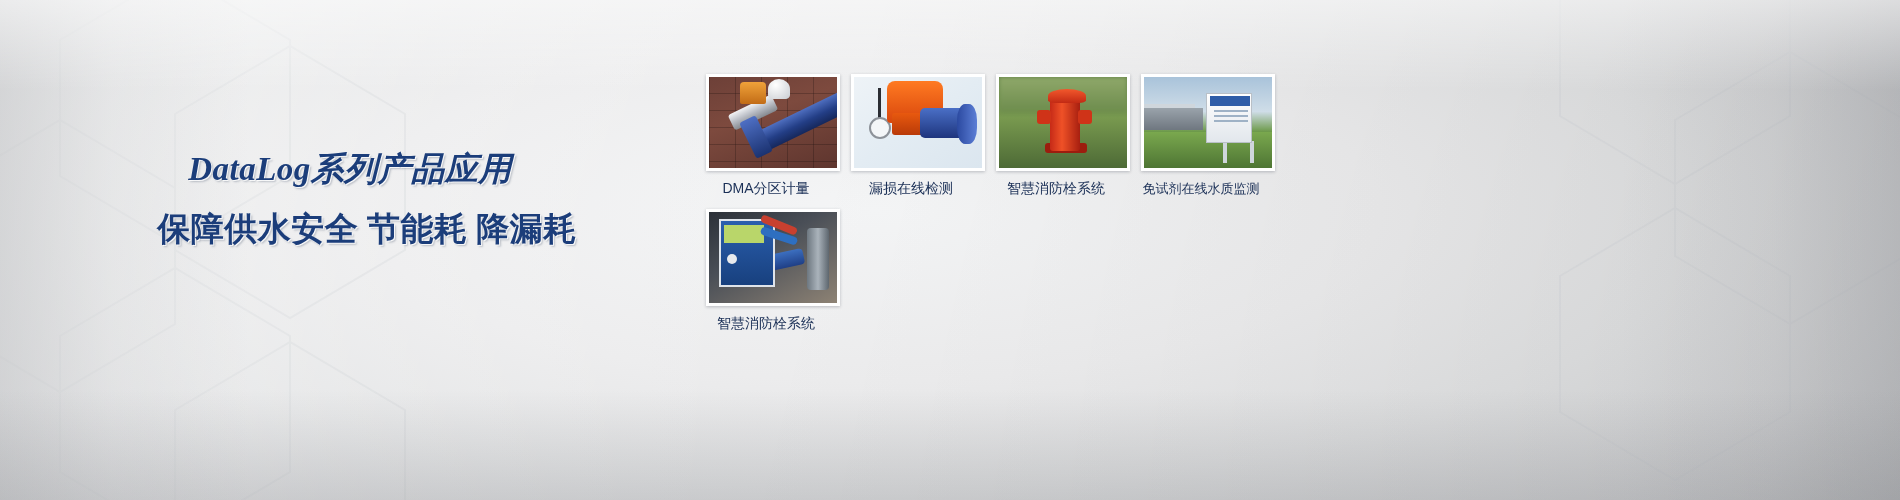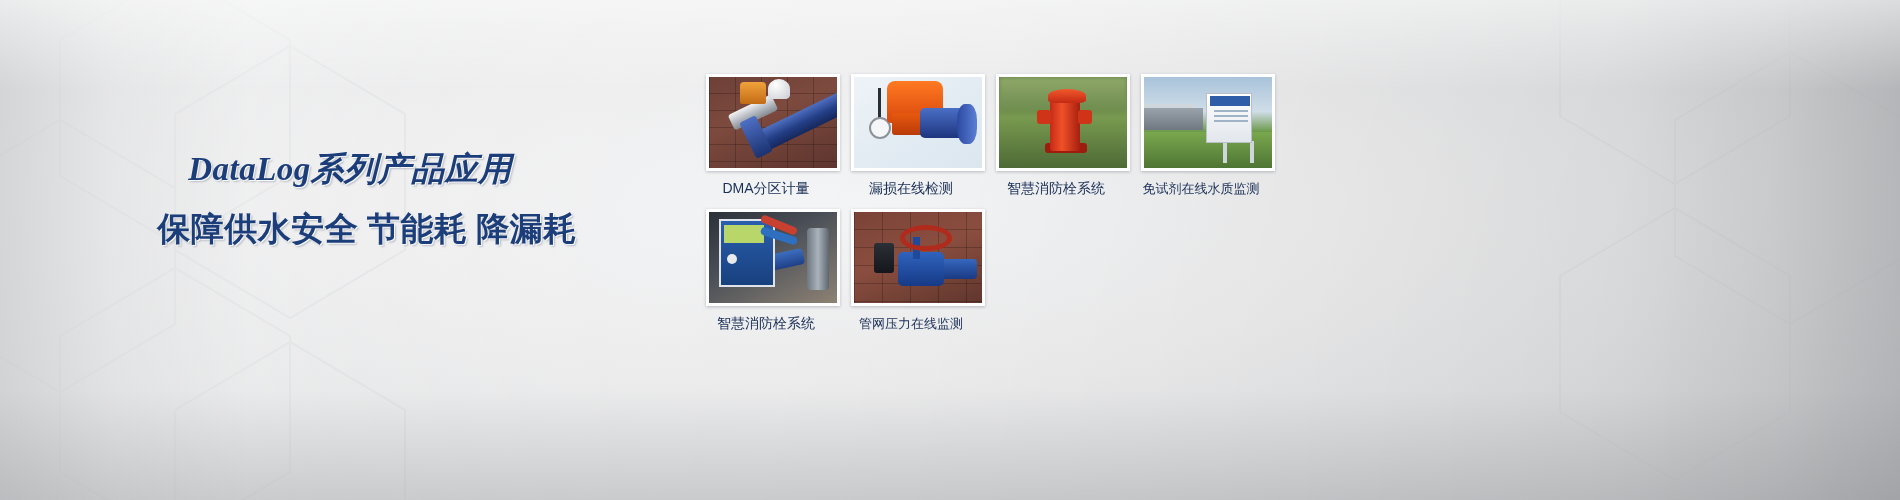--- a/index.html
+++ b/index.html
@@ -411,31 +411,16 @@
               <div class="screen"></div>
               <div class="knob"></div>
             <div class="hose"></div>
               <div class="hose2"></div>
           </div>
         </div>
       </div>
       <div class="caption">智慧消防栓系统</div>
     </div>
 
-    <div class="card">
-      <div class="thumb t7">
-        <div class="thumb-inner">
-          <div class="scene">
-            <div class="brick"></div>
-              <div class="pipe-out"></div>
-            <div class="vbody"></div>
-              <div class="stem"></div>
-              <div class="wheel"></div>
-            <div class="sensor"></div>
-          </div>
-        </div>
-      </div>
-      <div class="caption caption-sm">管网压力在线监测</div>
-    </div>
 
 
   </div>
 </div>
 
 </body></html>

